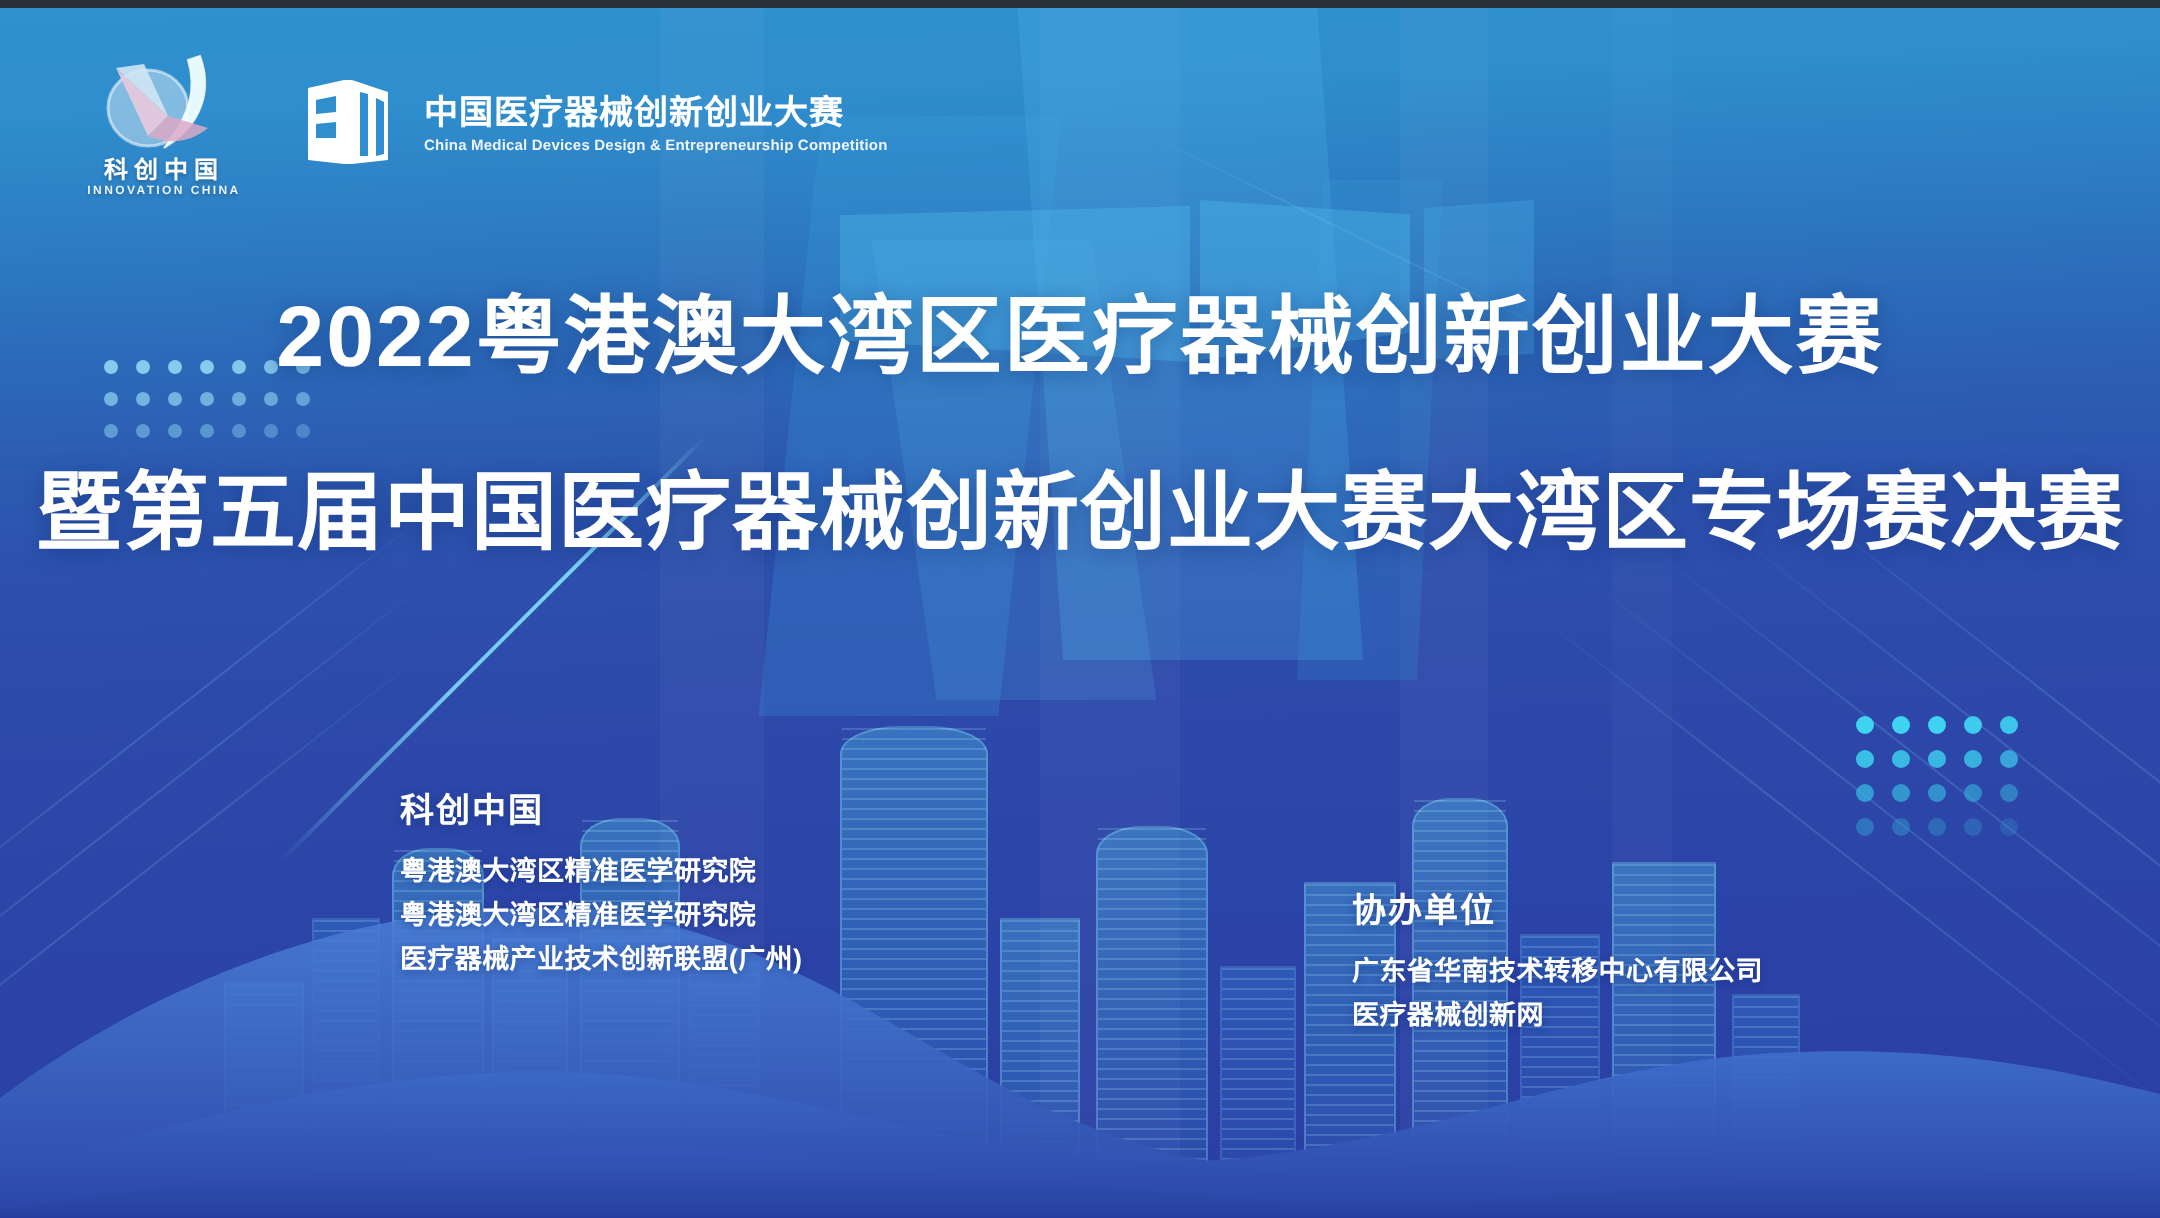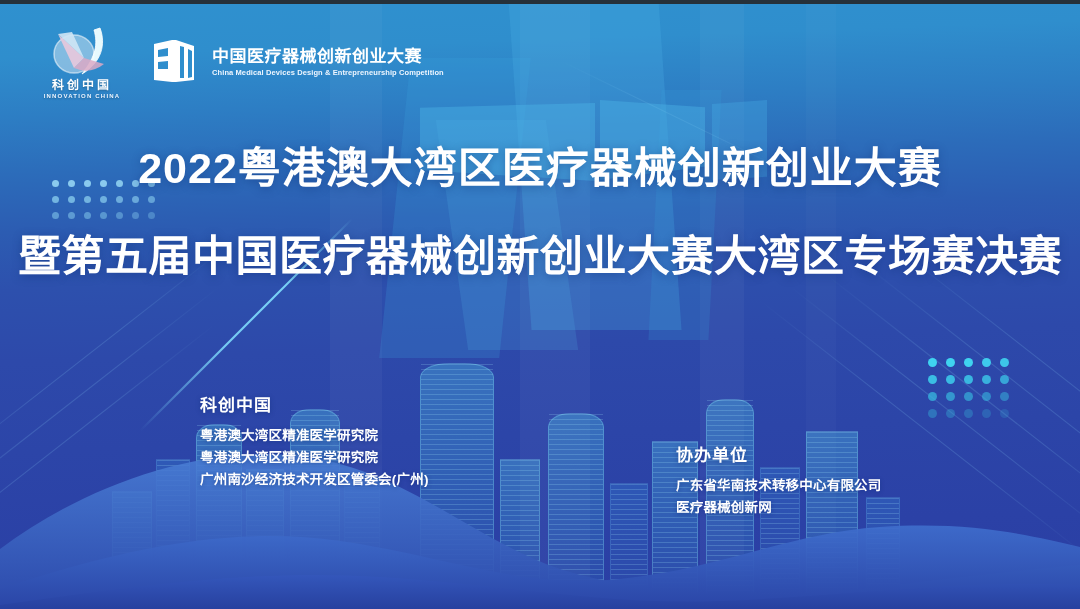--- a/index.html
+++ b/index.html
@@ -330,21 +330,21 @@
   <div class="headline">
     <div class="h-line1">2022粤港澳大湾区医疗器械创新创业大赛</div>
     <div class="h-line2">暨第五届中国医疗器械创新创业大赛大湾区专场赛决赛</div>
   </div>
 
 
   <div class="org host">
     <div class="org-title">科创中国</div>
     <div class="org-line">粤港澳大湾区精准医学研究院</div>
     <div class="org-line">粤港澳大湾区精准医学研究院</div>
-    <div class="org-line">广州南沙经济技术开发区管委会(广州)</div>
+    <div class="org-line">医疗器械产业技术创新联盟(广州)</div>
   </div>
 
   <div class="org co">
     <div class="org-title">协办单位</div>
     <div class="org-line">广东省华南技术转移中心有限公司</div>
     <div class="org-line">医疗器械创新网</div>
   </div>
 
 </div>
 

